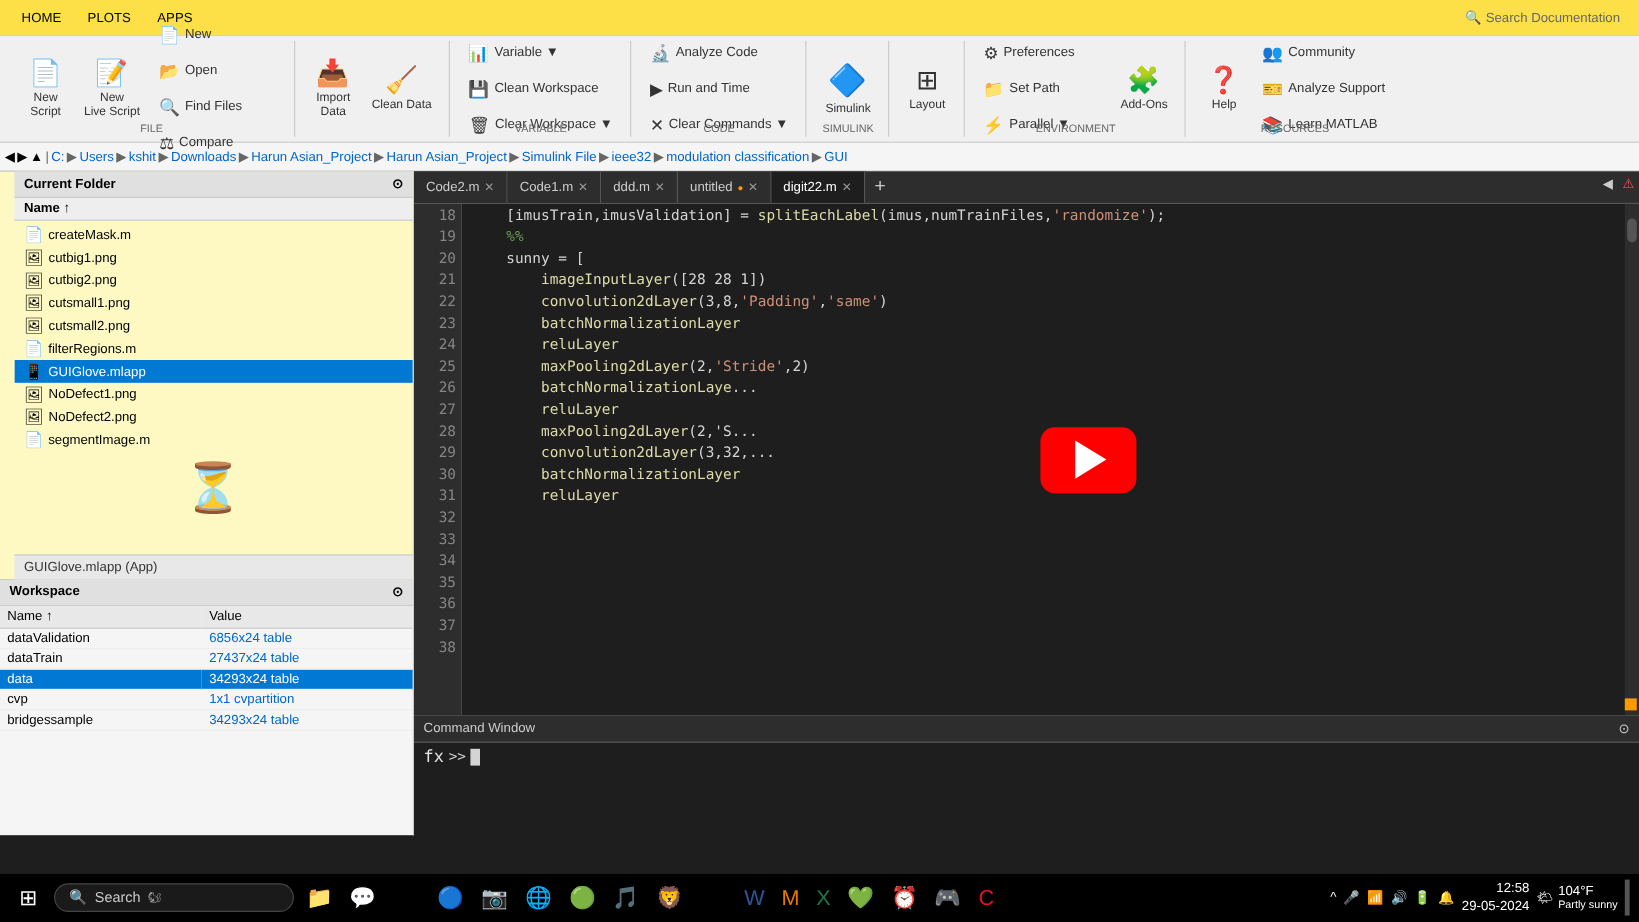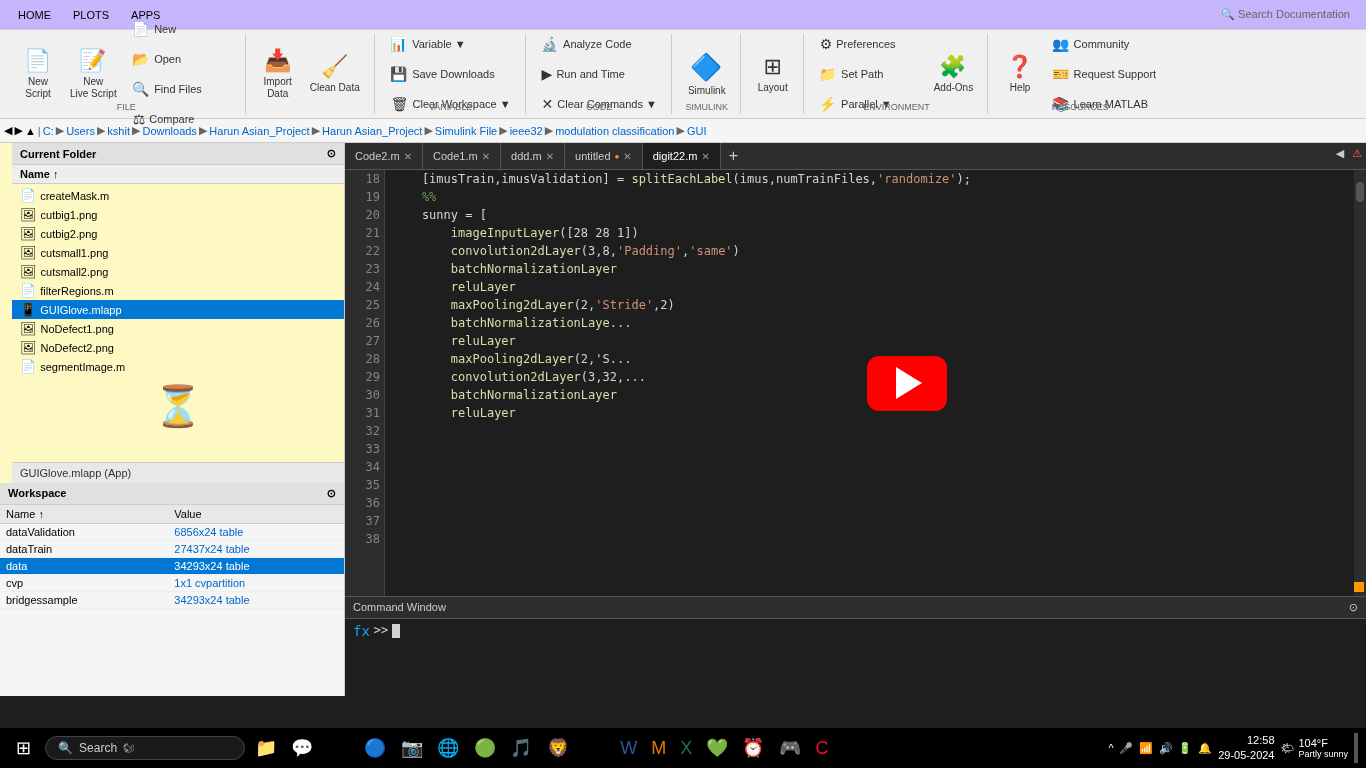--- a/index.html
+++ b/index.html
@@ -62,38 +62,38 @@
 
     
     .yt-overlay { position: absolute; top: 50%; left: 55%; transform: translate(-50%, -50%); width: 200px; height: 140px; background: transparent; display: flex; align-items: center; justify-content: center; z-index: 100; cursor: pointer; }
     .yt-btn { width: 80px; height: 55px; background: #ff0000; border-radius: 12px; display: flex; align-items: center; justify-content: center; }
     .yt-play { width: 0; height: 0; border-top: 16px solid transparent; border-bottom: 16px solid transparent; border-left: 26px solid white; margin-left: 4px; }
 
     
     .cmd-window { height: 100px; background: #1e1e1e; border-top: 1px solid #555; display: flex; flex-direction: column; }
     .cmd-header { background: #2d2d2d; padding: 4px 8px; font-size: 11px; color: #ccc; border-bottom: 1px solid #555; display: flex; justify-content: space-between; }
     .cmd-content { flex: 1; padding: 4px 8px; font-family: 'Consolas', monospace; font-size: 12px; color: #d4d4d4; display: flex; align-items: flex-start; gap: 4px; }
-    .cmd-prompt { color: #0ea5e9; font-size: 14px; }
+    .cmd-prompt { color: #e5e5e5; font-size: 14px; }
     .cmd-cursor { color: #d4d4d4; }
 
     
     .right-scrollbar { width: 12px; background: #2d2d2d; }
 
     
     .taskbar { height: 40px; background: #000; display: flex; align-items: center; justify-content: space-between; padding: 0 8px; position: fixed; bottom: 0; width: 1366px; z-index: 1000; }
     .taskbar-left { display: flex; align-items: center; gap: 6px; }
     .taskbar-right { display: flex; align-items: center; gap: 6px; color: white; font-size: 11px; }
     .start-btn { background: transparent; border: none; color: white; font-size: 18px; cursor: pointer; padding: 4px 8px; }
     .search-box { background: #1a1a1a; border: 1px solid #444; border-radius: 16px; display: flex; align-items: center; padding: 4px 12px; gap: 6px; width: 200px; color: #ccc; font-size: 12px; cursor: pointer; }
     .taskbar-icon { font-size: 18px; cursor: pointer; padding: 4px; }
     .time-display { text-align: right; line-height: 1.4; }
     .weather { display: flex; align-items: center; gap: 4px; color: white; font-size: 11px; }
 
     
-    .toolbar-top-row { display: flex; align-items: center; height: 30px; background: #c4b5fd; border-bottom: 1px solid #d0d0d0; padding: 0 8px; gap: 2px; }
+    .toolbar-top-row { display: flex; align-items: center; height: 30px; background: #fde047; border-bottom: 1px solid #d0d0d0; padding: 0 8px; gap: 2px; }
     .menu-item { padding: 4px 10px; font-size: 11px; cursor: pointer; border-radius: 3px; }
 
     .hourglass { font-size: 40px; color: #888; display: flex; align-items: center; justify-content: center; height: 60px; }
 
     .editor-title-bar { background: #2d2d2d; padding: 3px 8px; font-size: 10px; color: #aaa; border-bottom: 1px solid #444; }
   </style>
 </head>
 <body>
 
 <div class="toolbar">
@@ -150,21 +150,21 @@
     </div>
 
     <div class="toolbar-group">
       <div class="tb-col">
         <div class="tb-btn-small">
           <span class="icon-sm">📊</span>
           <span>Variable ▼</span>
         </div>
         <div class="tb-btn-small">
           <span class="icon-sm">💾</span>
-          <span>Save Downloads</span>
+          <span>Clean Workspace</span>
         </div>
         <div class="tb-btn-small">
           <span class="icon-sm">🗑</span>
           <span>Clear Workspace ▼</span>
         </div>
       </div>
       <span class="toolbar-group-label">VARIABLE</span>
     </div>
 
     <div class="toolbar-group">
@@ -227,21 +227,21 @@
         <span class="icon">❓</span>
         <span class="label">Help</span>
       </div>
       <div class="tb-col">
         <div class="tb-btn-small">
           <span class="icon-sm">👥</span>
           <span>Community</span>
         </div>
         <div class="tb-btn-small">
           <span class="icon-sm">🎫</span>
-          <span>Request Support</span>
+          <span>Analyze Support</span>
         </div>
         <div class="tb-btn-small">
           <span class="icon-sm">📚</span>
           <span>Learn MATLAB</span>
         </div>
       </div>
       <span class="toolbar-group-label">RESOURCES</span>
     </div>
   </div>
 </div>

